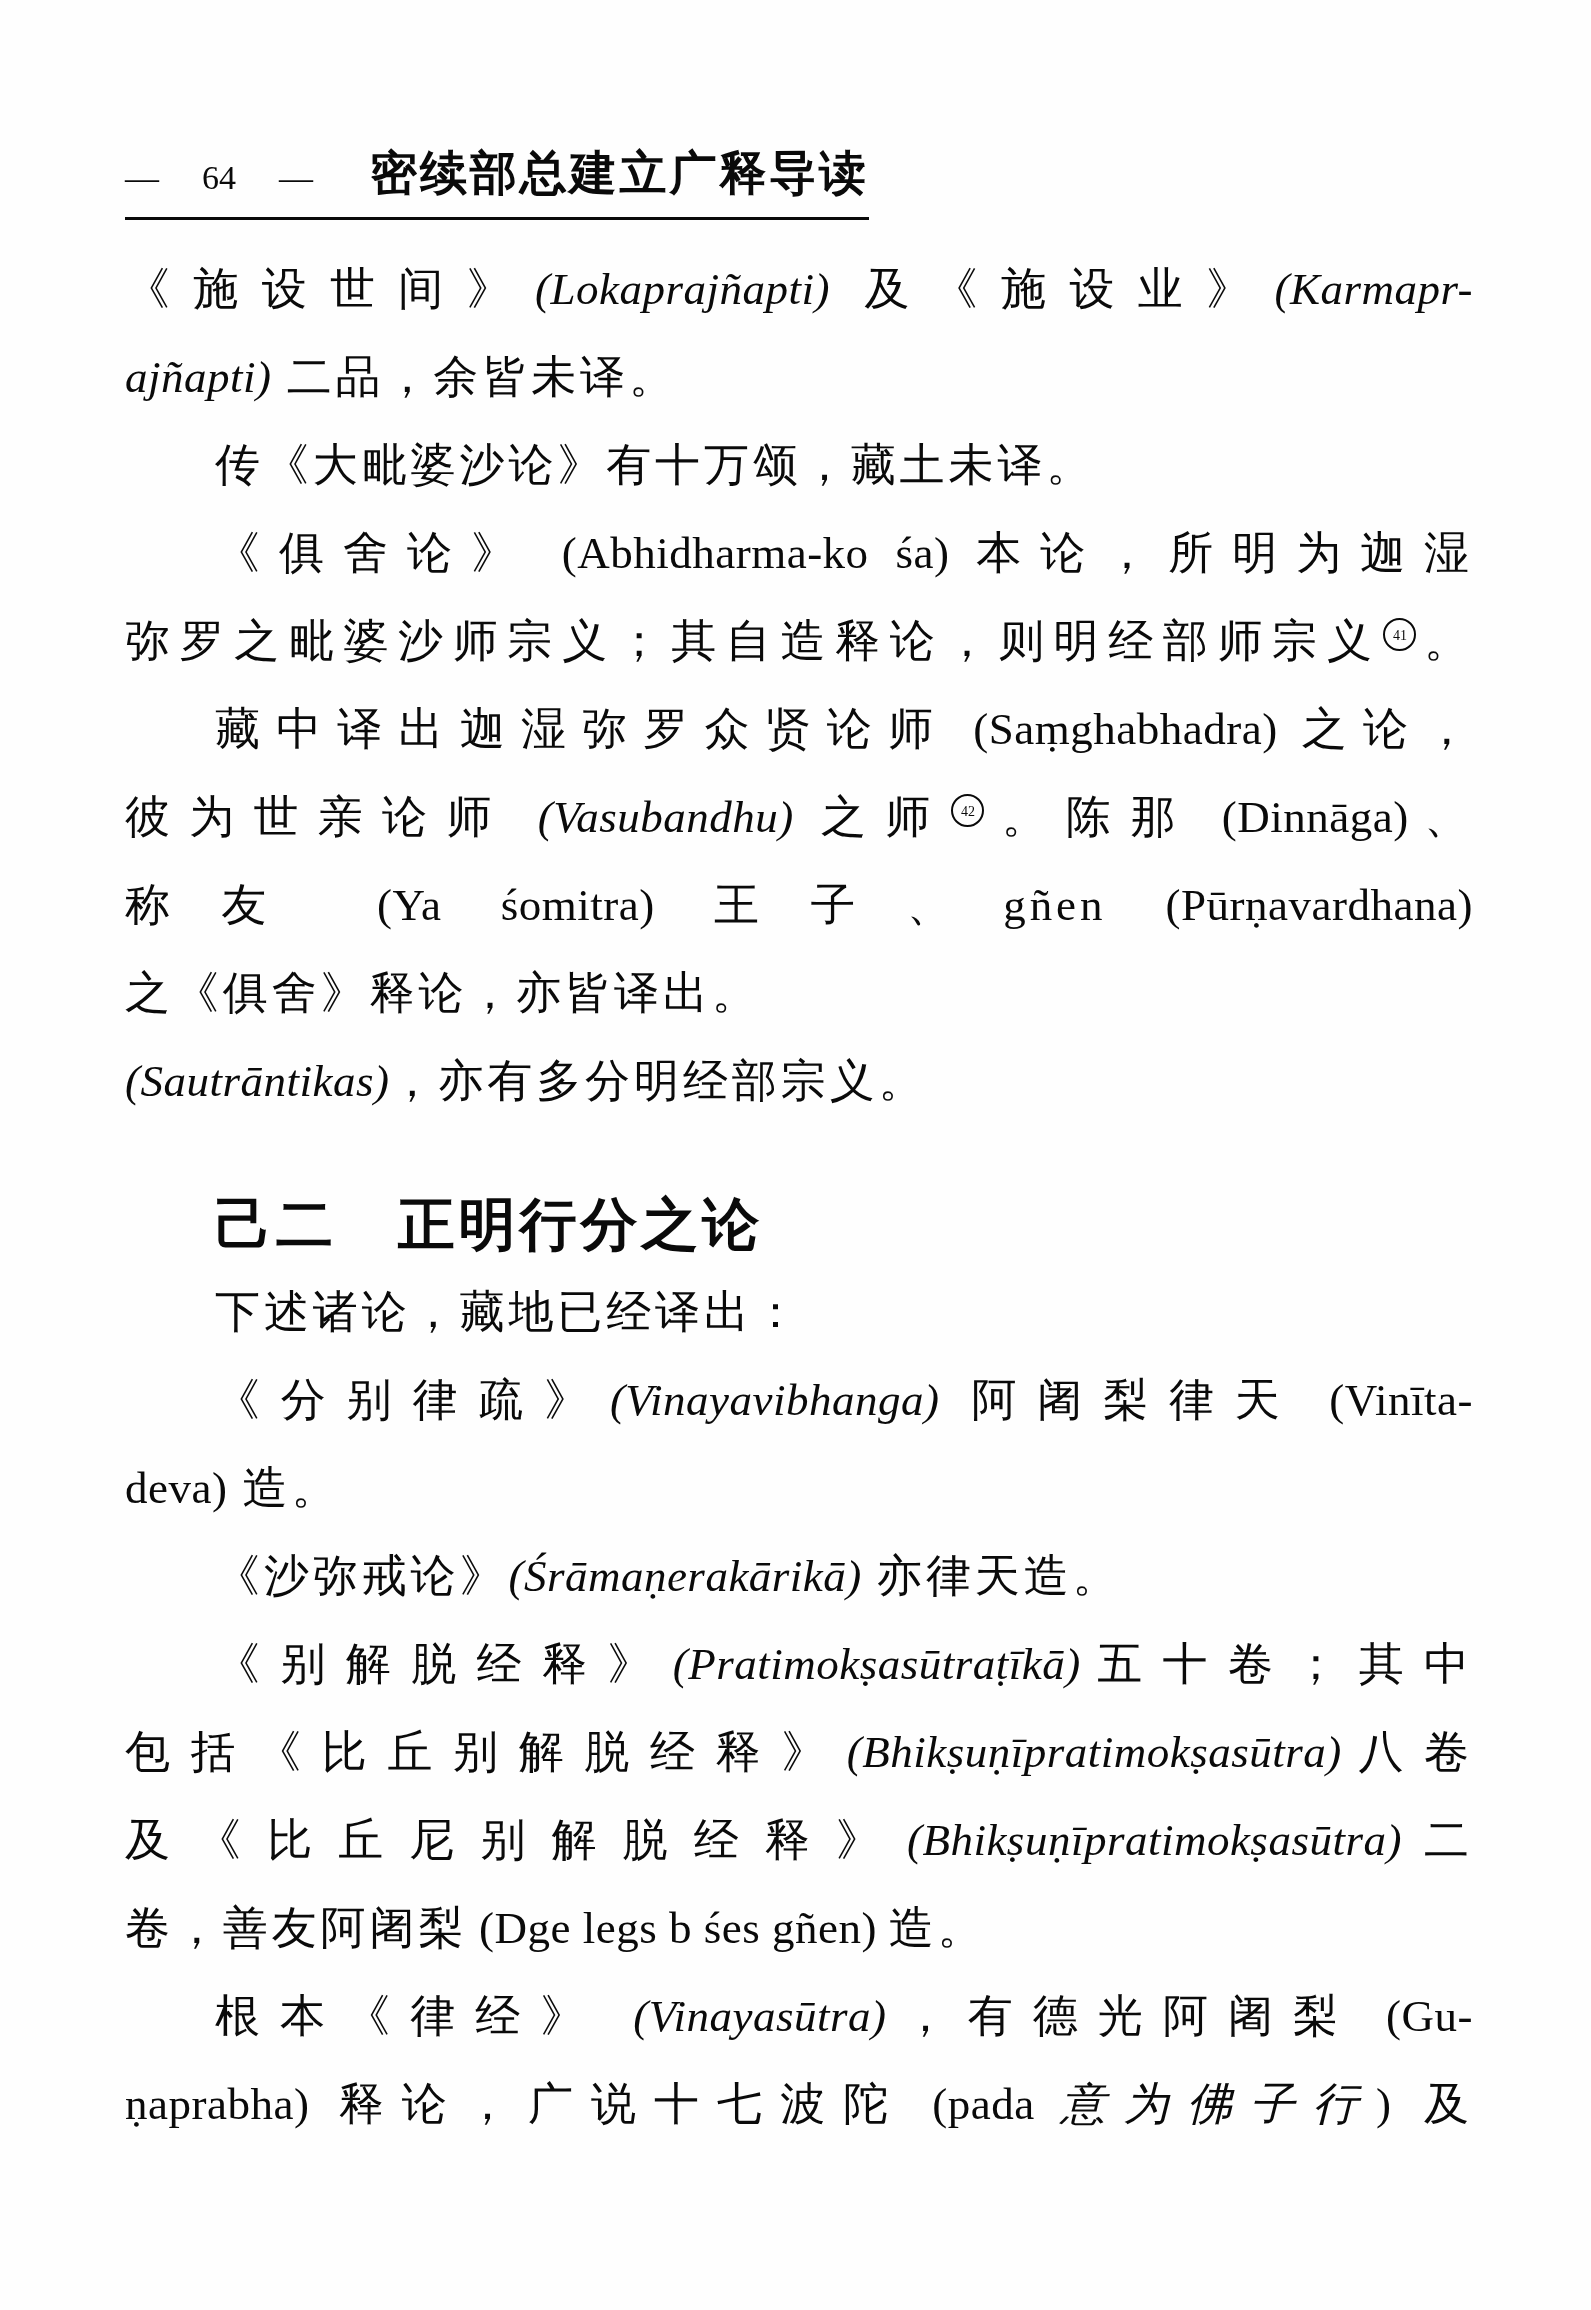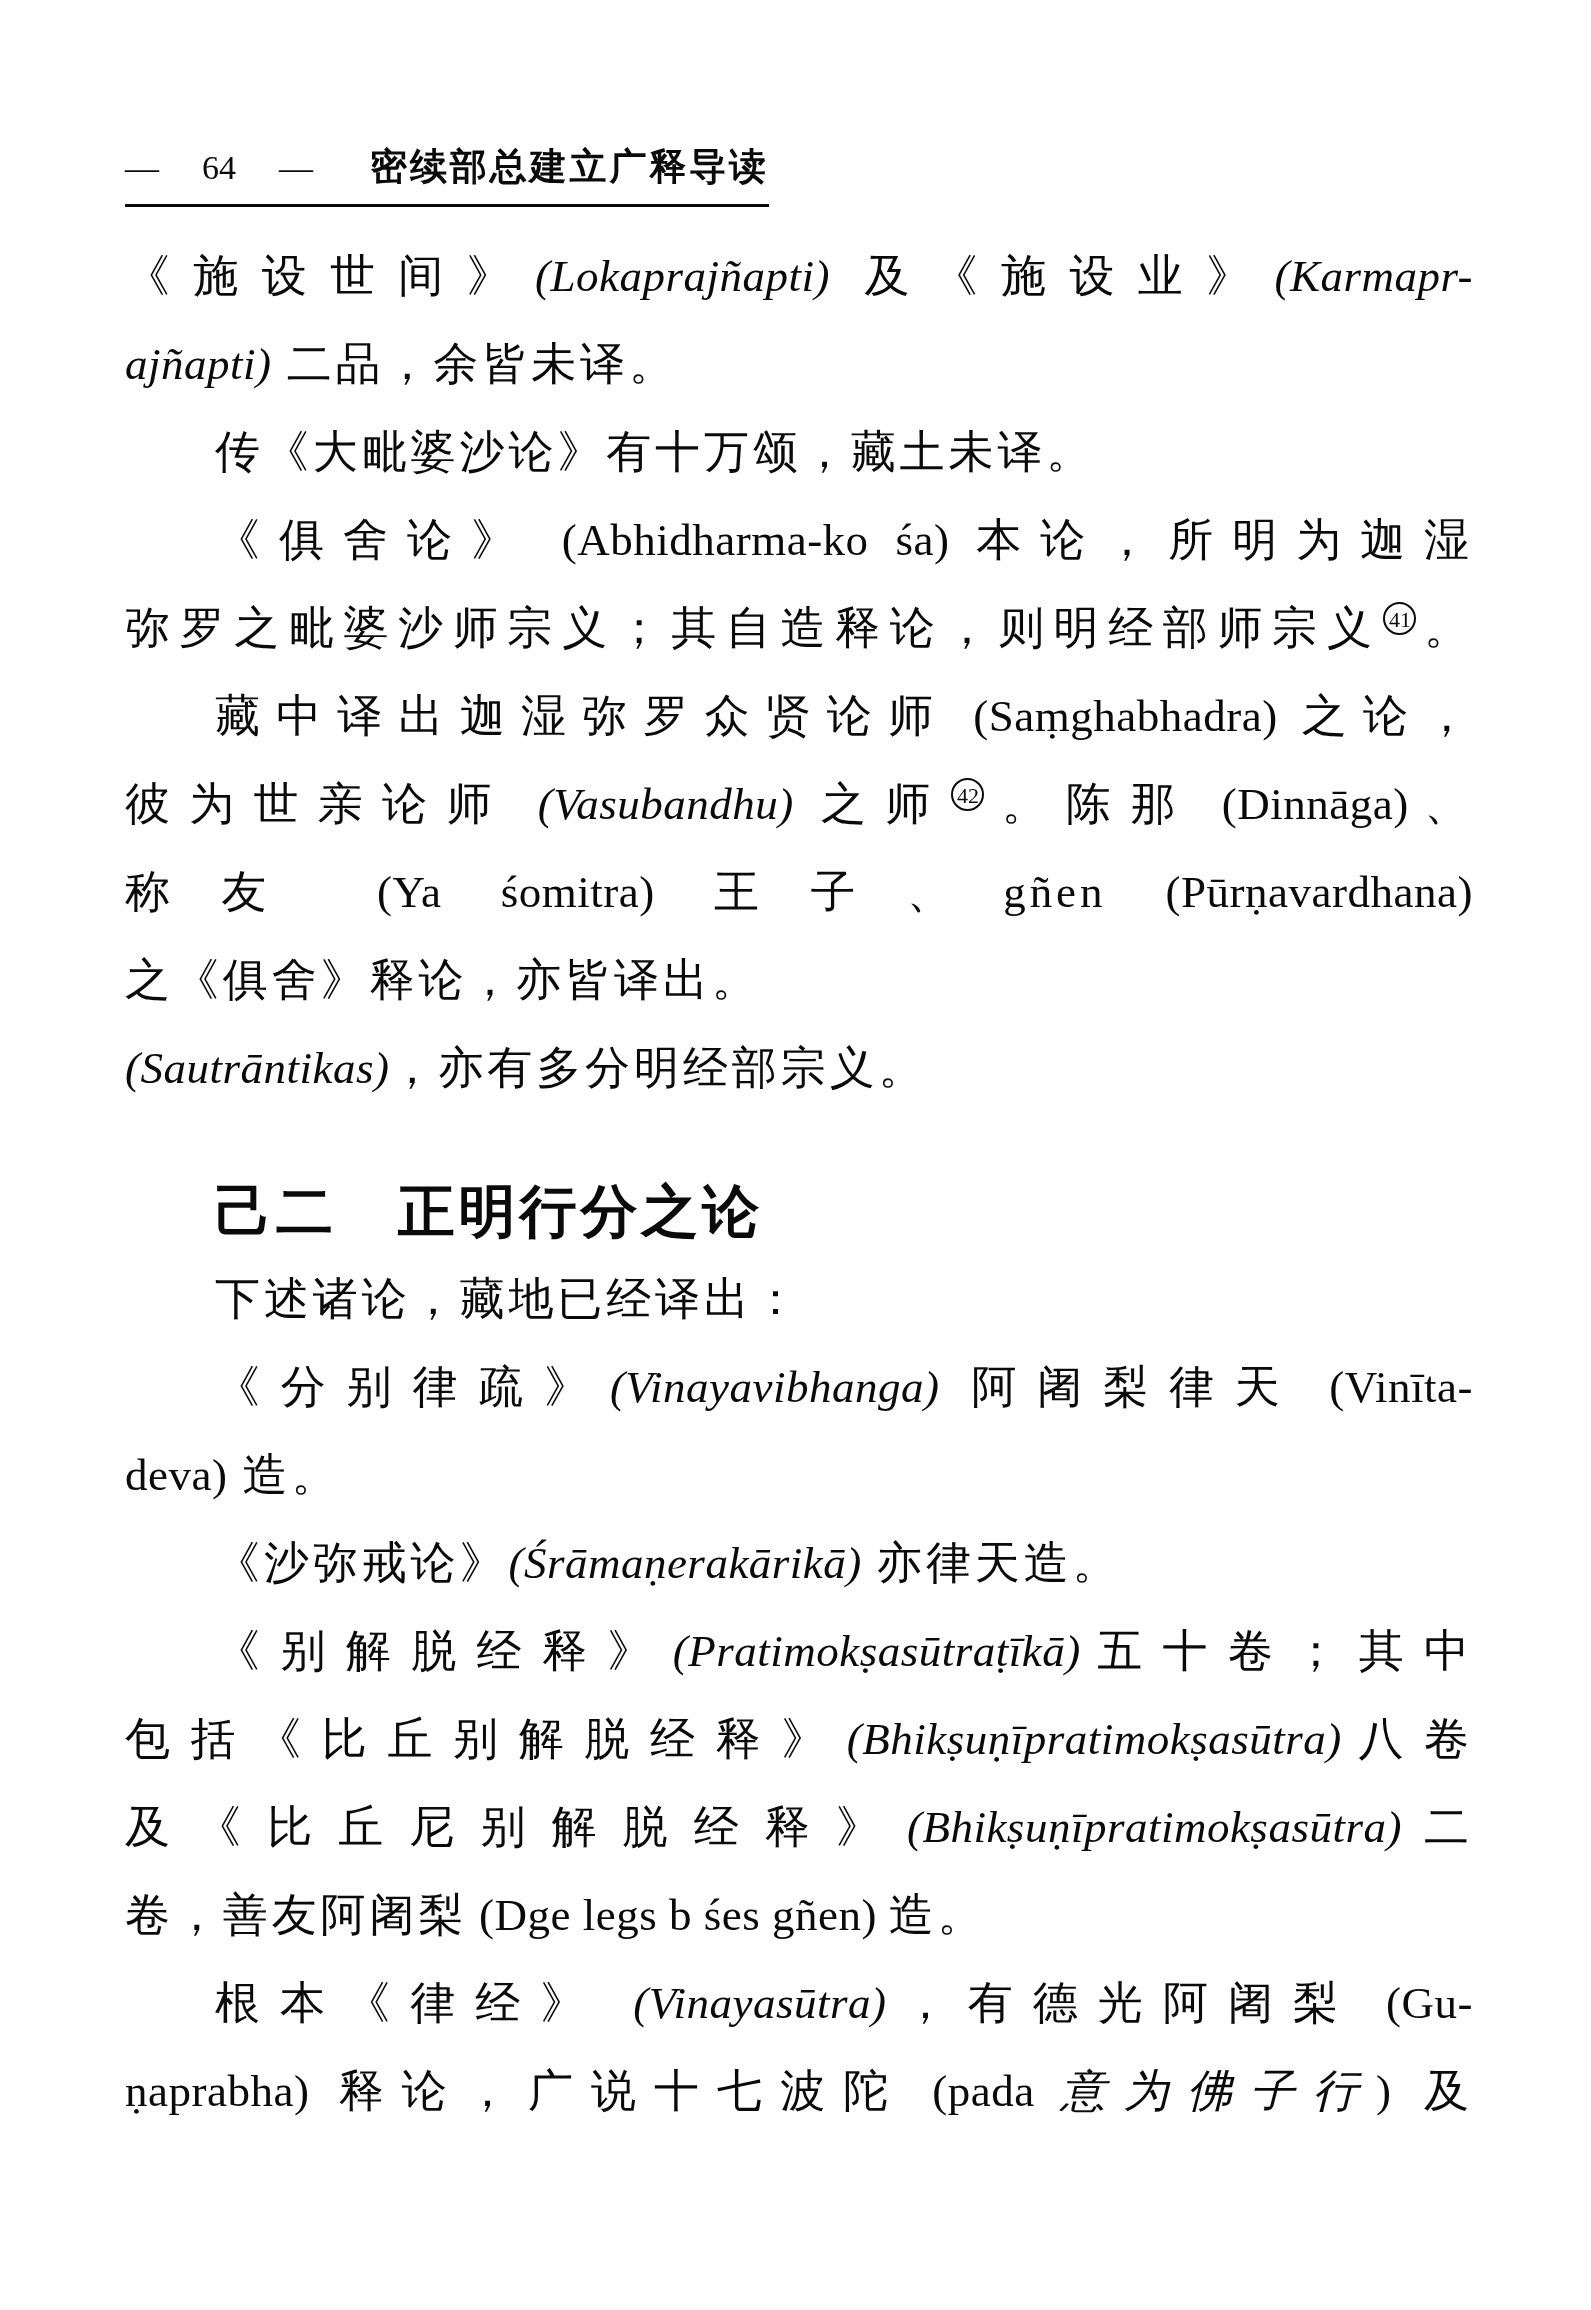--- a/index.html
+++ b/index.html
@@ -26,21 +26,21 @@
     display: flex;
     align-items: baseline;
     font-size: 34px;
     white-space: nowrap;
   }
   .header-dash { letter-spacing: 0; }
   .header-pageno { margin: 0 43px 0 43px; font-family: "Liberation Serif", serif; text-align: center; }
   .header-dash2 { margin-right: 57px; }
   .header-title {
     font-weight: 700;
-    font-size: 37px;
+    font-size: 47px;
     letter-spacing: 2.9px;
     font-family: "Liberation Sans", "DejaVu Sans", sans-serif;
   }
   
   .body-text { margin-top: 25px; }
   .line {
     font-size: 45px;
     line-height: 88px;
     height: 88px;
     white-space: nowrap;
@@ -65,21 +65,21 @@
   .seg-kai { letter-spacing: 3.9px; font-style: italic; }
   .seg-lat { letter-spacing: 0.5px; }
   .seg-ital { font-style: italic; letter-spacing: 0.5px; }
   .seg-note {
     display: inline-block;
     width: 33px;
     height: 33px;
     line-height: 31px;
     border: 2px solid #0a0a0a;
     border-radius: 50%;
-    font-size: 22px;
+    font-size: 14px;
     font-weight: 400;
     letter-spacing: 0;
     text-align: center;
     text-align-last: center;
     vertical-align: 15.6px;
     box-sizing: border-box;
     font-family: "Liberation Serif", "DejaVu Serif", serif;
     font-style: normal;
     margin: 0 2px;
   }

